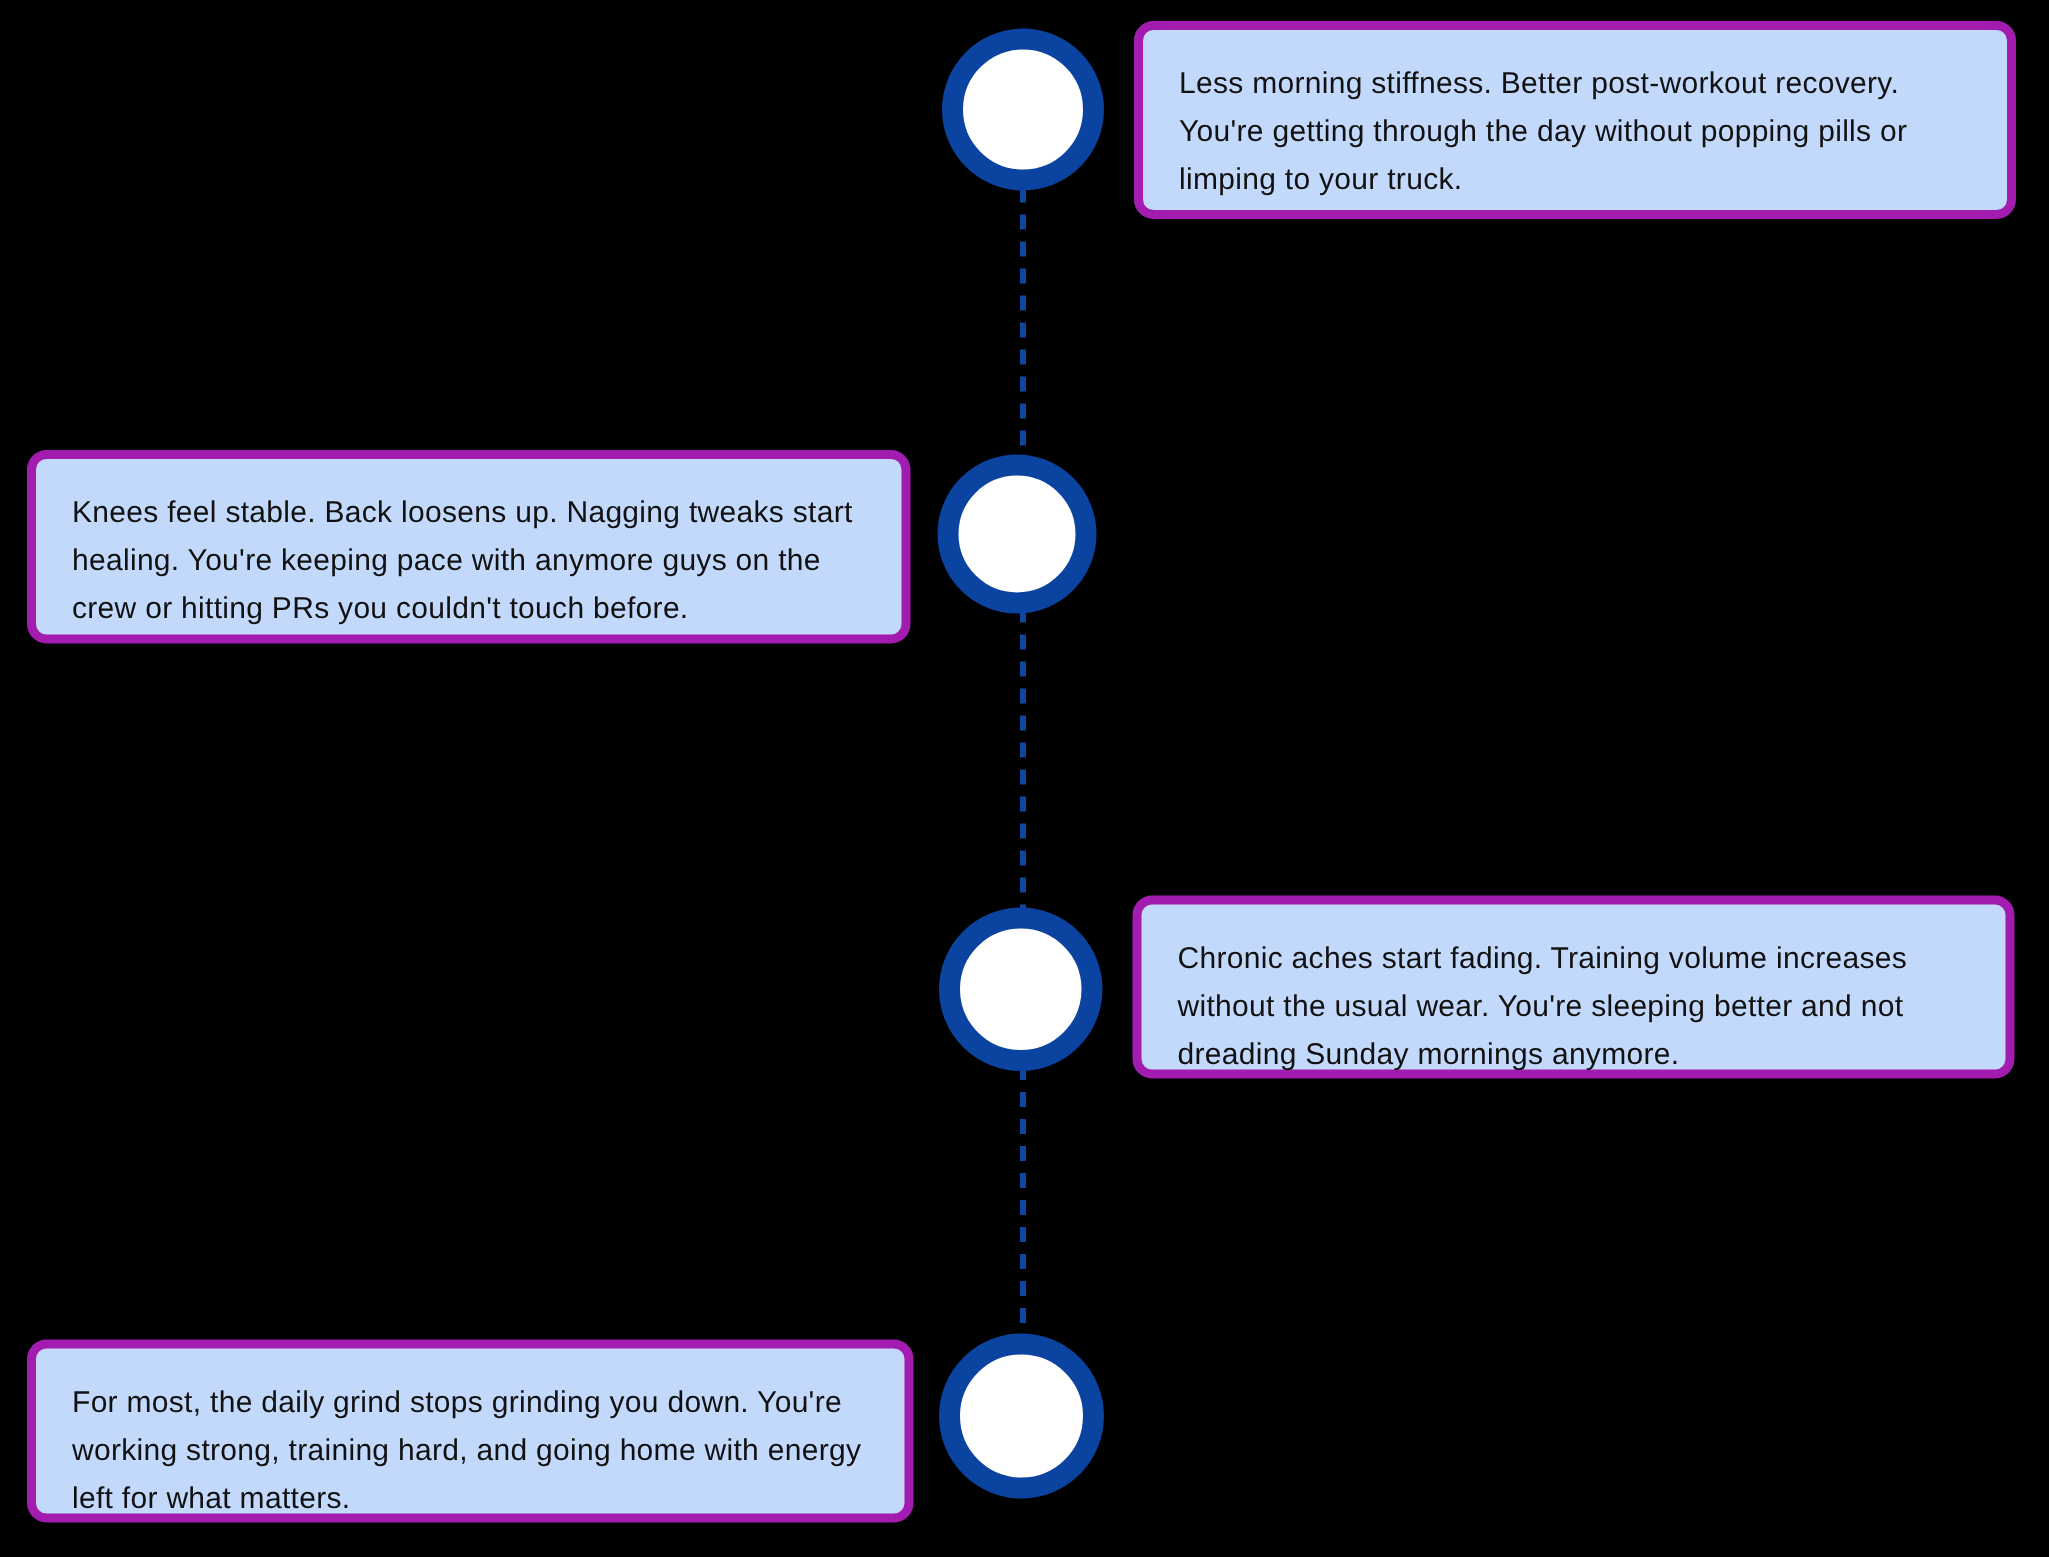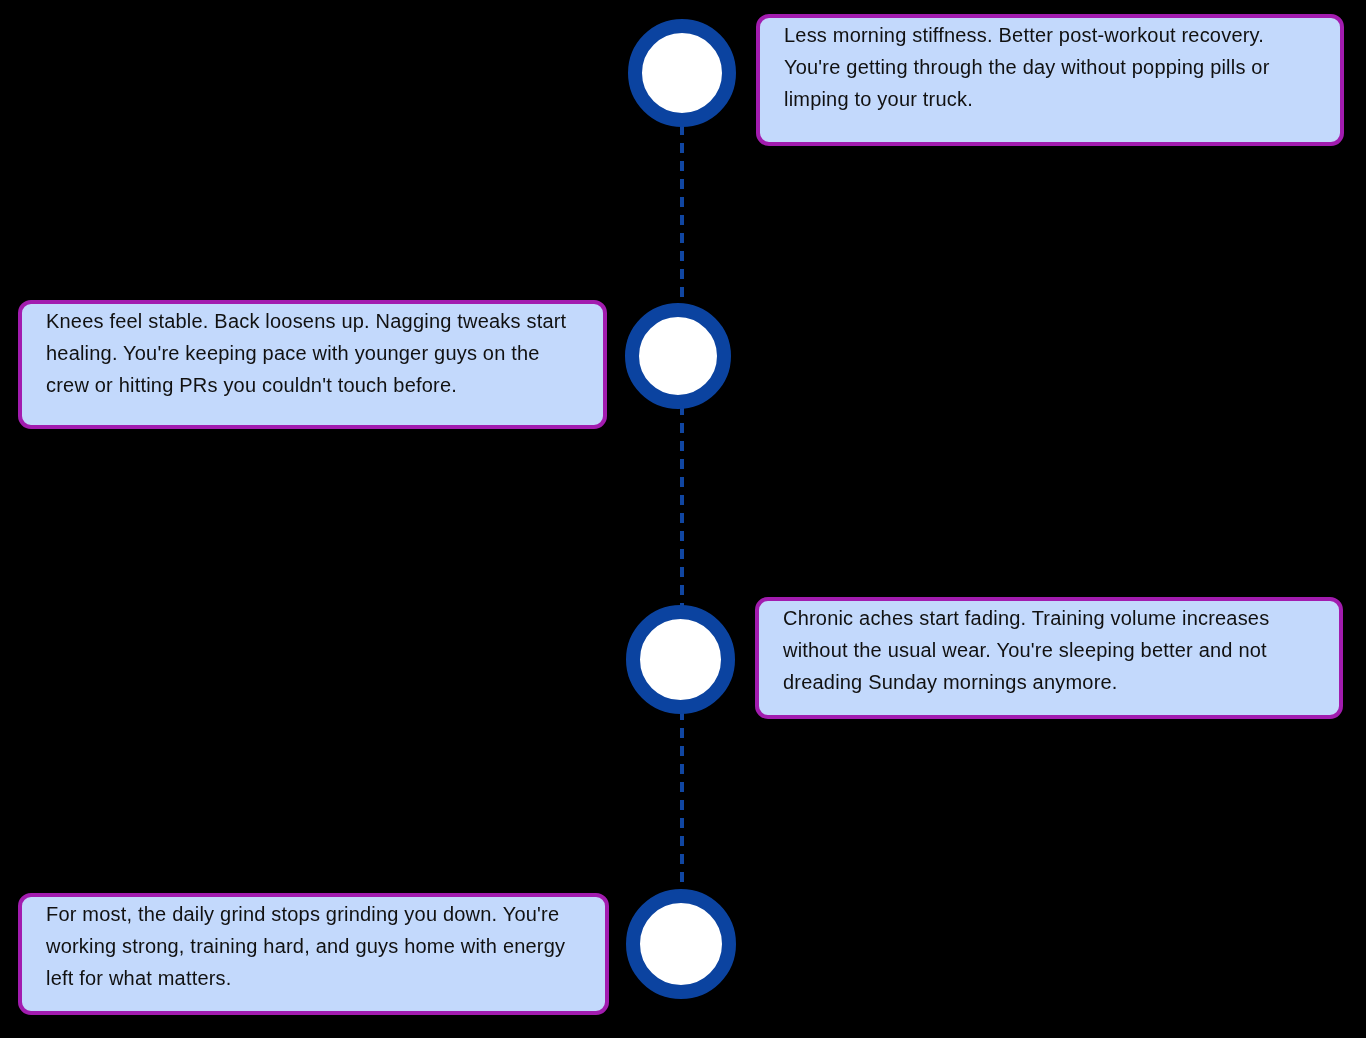--- a/index.html
+++ b/index.html
@@ -41,27 +41,27 @@
     background: #ffffff;
     border: 14px solid #0b43a0;
     box-sizing: border-box;
   }
 
   
   .bubble {
     position: absolute;
     box-sizing: border-box;
     background: #c3d9fc;
-    border: 4px solid #a21caf;
+    border: 6px solid #a21caf;
     border-radius: 13px;
     color: #111111;
     font-size: 20px;
     line-height: 32px;
     font-family: "Liberation Sans", sans-serif;
-    padding: 1px 22px 17px 24px;
+    padding: 20px 22px 17px 24px;
     letter-spacing: 0.01em;
   }
   .bubble p {
     margin: 0;
   }
 </style>
 </head>
 <body>
 
 <div id="canvas">
@@ -74,28 +74,28 @@
 
   <div class="node" style="left:628px; top:19px; width:108px; height:108px;"></div>
 
   <div class="bubble" style="left:756px; top:14px; width:588px; height:132px;">
     <p>Less morning stiffness. Better post-workout recovery. You're getting through the day without popping pills or limping to your truck.</p>
   </div>
 
   <div class="node" style="left:625px; top:303px; width:106px; height:106px;"></div>
 
   <div class="bubble" style="left:18px; top:300px; width:589px; height:129px;">
-    <p>Knees feel stable. Back loosens up. Nagging tweaks start healing. You're keeping pace with younger guys on the crew or hitting PRs you couldn't touch before.</p>
+    <p>Knees feel stable. Back loosens up. Nagging tweaks start healing. You're keeping pace with anymore guys on the crew or hitting PRs you couldn't touch before.</p>
   </div>
 
   <div class="node" style="left:626px; top:605px; width:109px; height:109px;"></div>
 
   <div class="bubble" style="left:755px; top:597px; width:588px; height:122px;">
     <p>Chronic aches start fading. Training volume increases without the usual wear. You're sleeping better and not dreading Sunday mornings anymore.</p>
   </div>
 
   <div class="node" style="left:626px; top:889px; width:110px; height:110px;"></div>
 
   <div class="bubble" style="left:18px; top:893px; width:591px; height:122px;">
-    <p>For most, the daily grind stops grinding you down. You're working strong, training hard, and guys home with energy left for what matters.</p>
+    <p>For most, the daily grind stops grinding you down. You're working strong, training hard, and going home with energy left for what matters.</p>
   </div>
 
 </div>
 
 </body></html>

